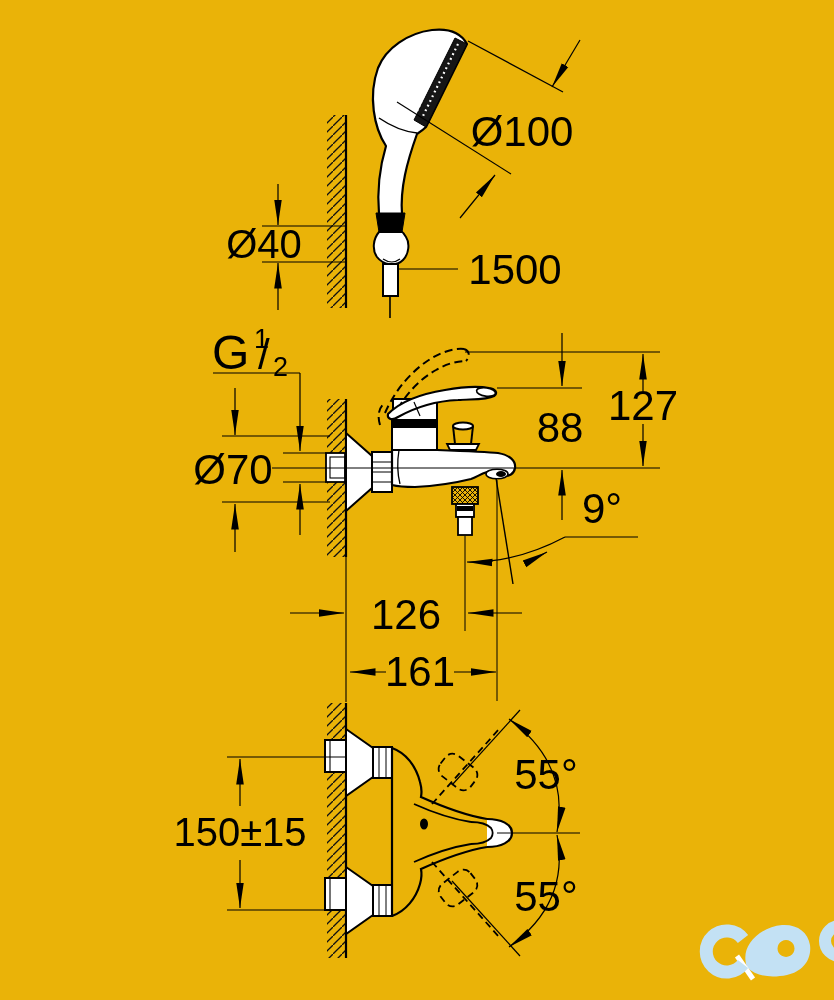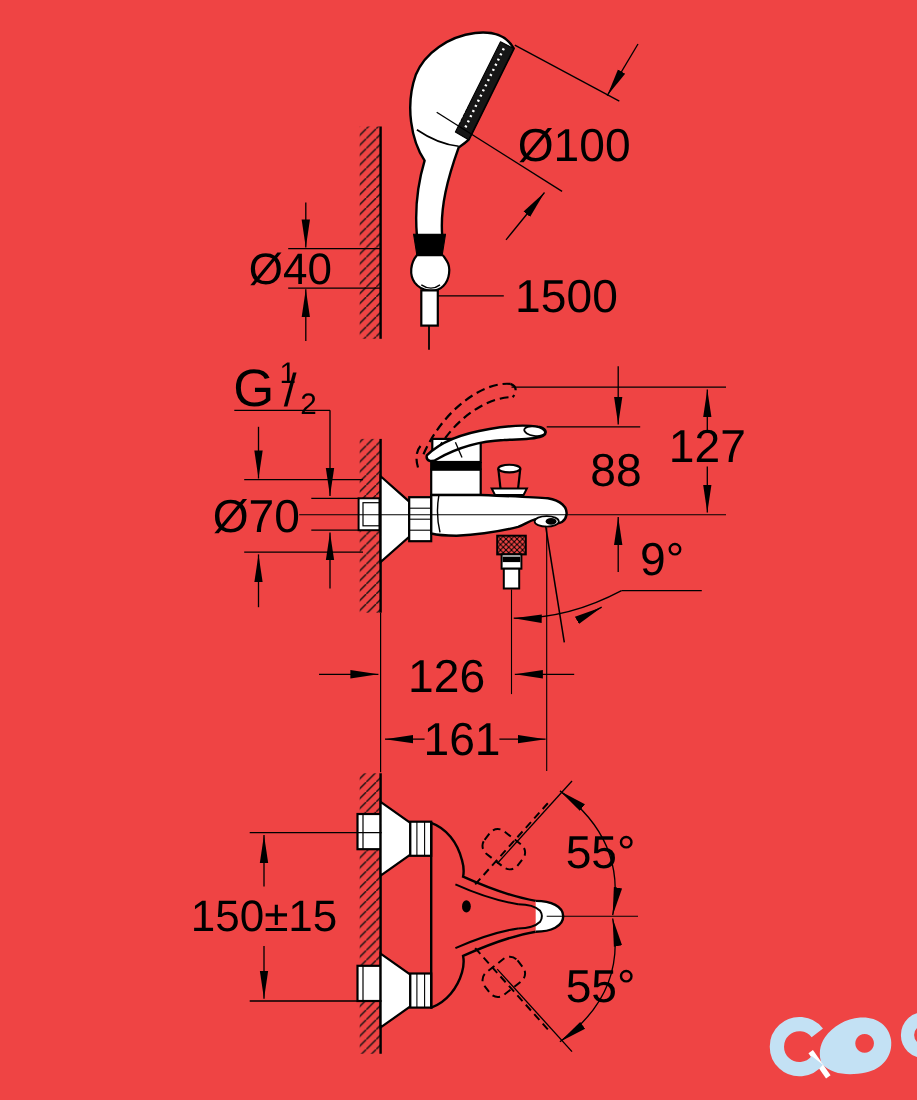--- a/index.html
+++ b/index.html
@@ -1,20 +1,20 @@
 <!DOCTYPE html>
 <html><head>
 <meta charset="utf-8">
 <style>
   html, body { margin: 0; padding: 0; background: #ffffff; }
   .canvas {
     position: relative;
     width: 834px;
     height: 1000px;
-    background: #ef4444;
+    background: #eab308;
     overflow: hidden;
   }
   svg { display: block; }
   .dim {
     font-family: "Liberation Sans", sans-serif;
     fill: #000000;
   }
 </style>
 </head>
 <body>

